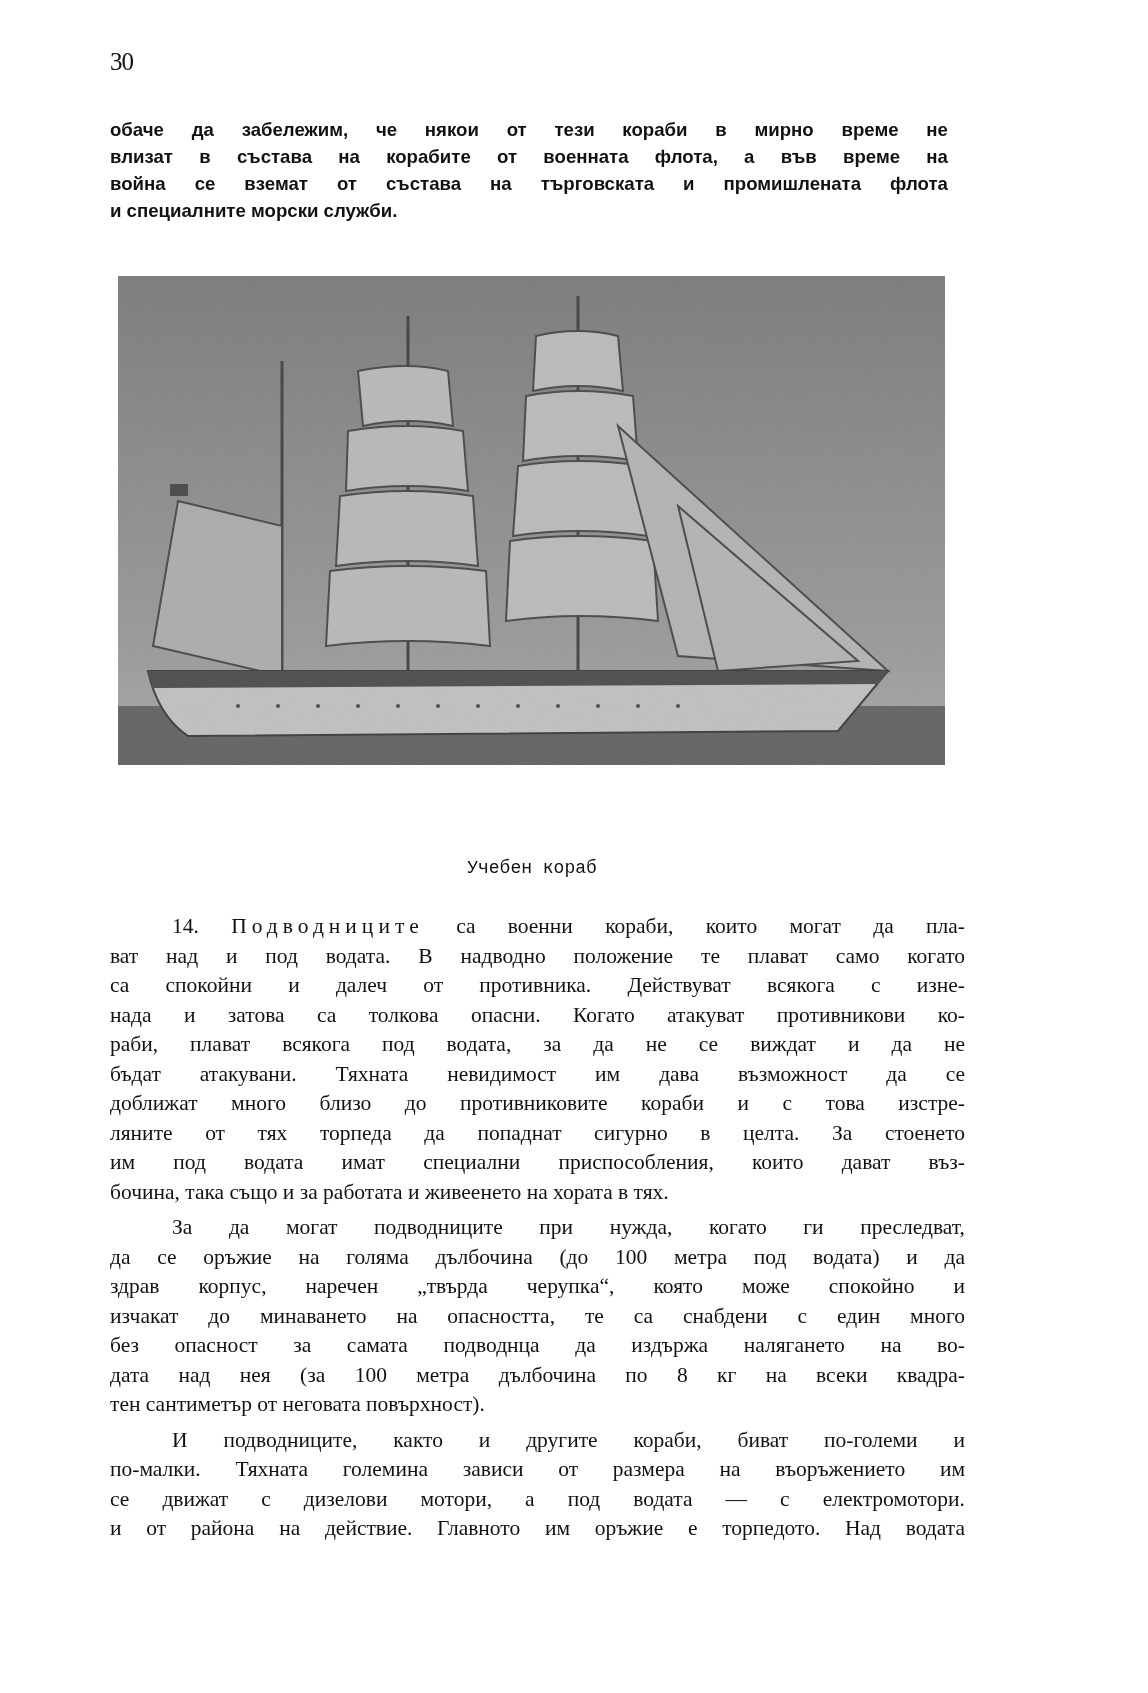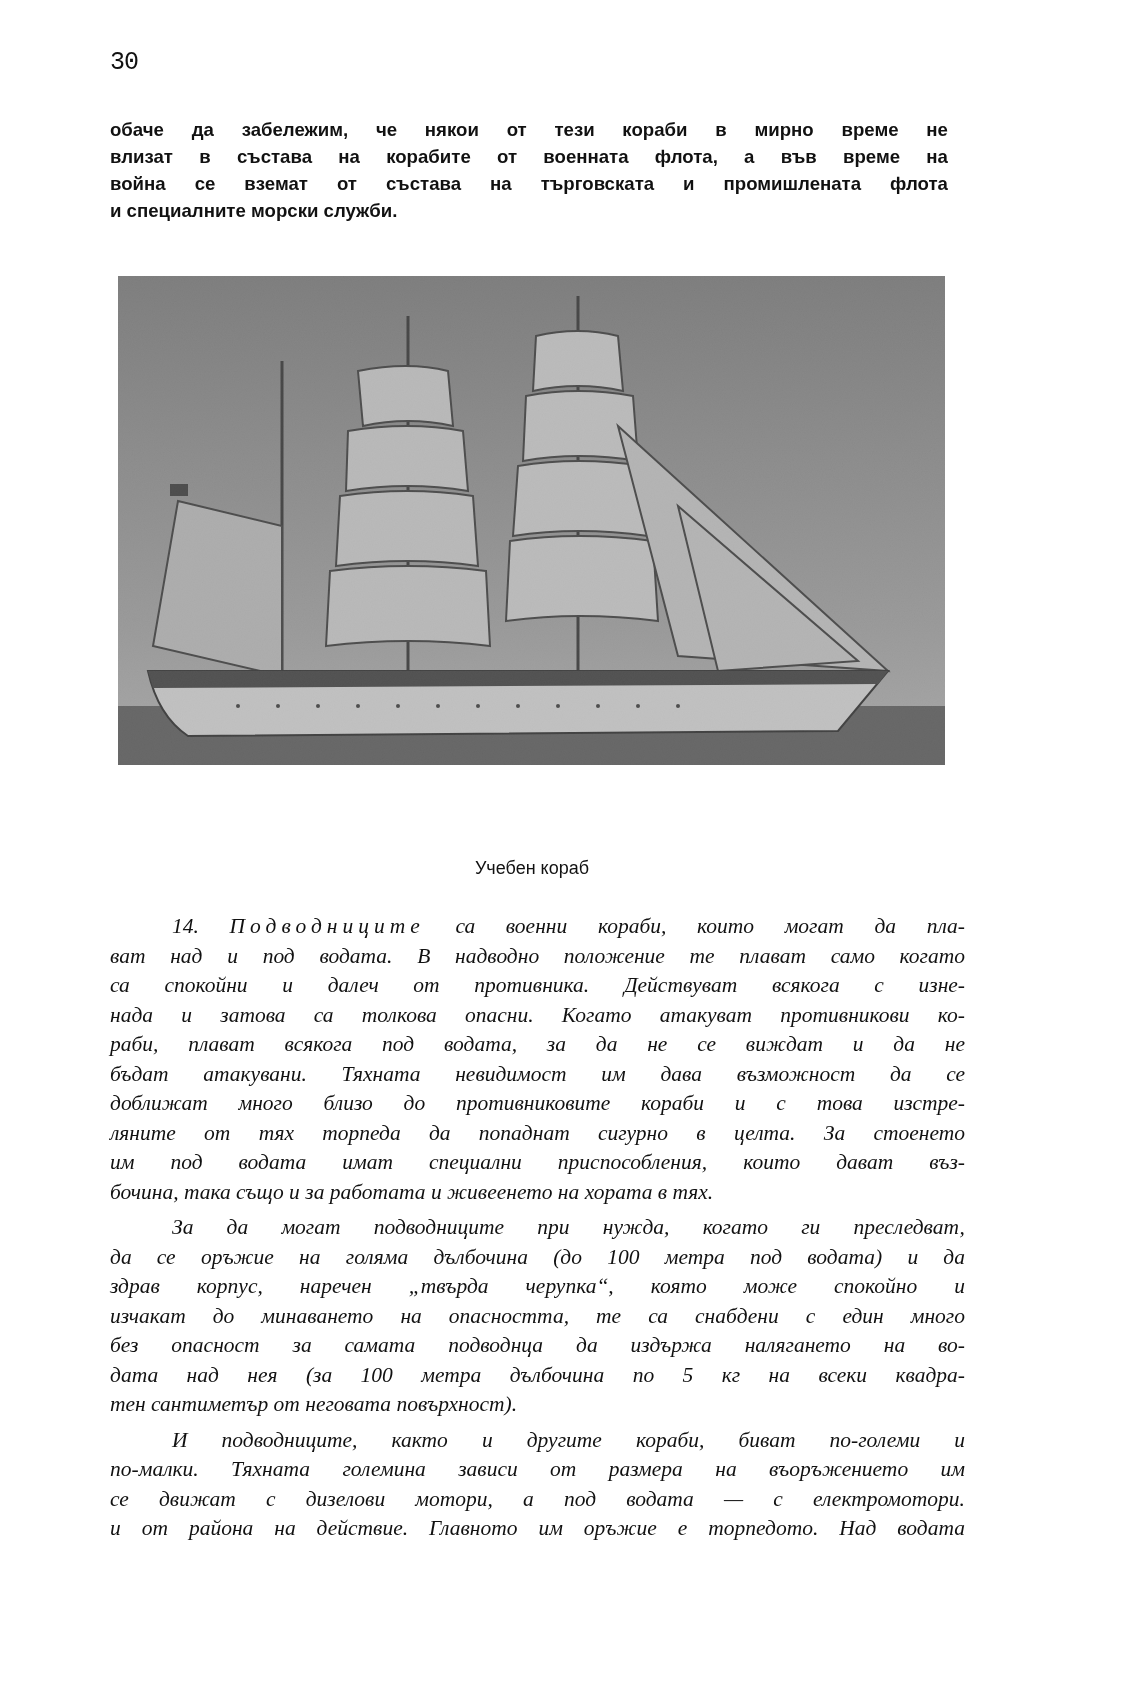--- a/index.html
+++ b/index.html
@@ -1,32 +1,32 @@
 <!DOCTYPE html>
 <html><head>
 <meta charset="utf-8">
 <style>
   html, body { margin: 0; padding: 0; background: #ffffff; }
   body { width: 1148px; height: 1693px; position: relative; overflow: hidden;
          font-family: "Liberation Serif", "DejaVu Serif", serif; color: #111; }
   .page-number { position: absolute; left: 110px; top: 48px; font-size: 25px;
-                 font-family: Liberation Mono, monospace; letter-spacing: -1px; }
+                 font-family: Liberation Serif, serif; letter-spacing: -1px; }
   .para-block { position: absolute; left: 110px; width: 855px; }
   .line { display: block; white-space: nowrap; text-align: justify; text-align-last: justify;
           font-size: 21.5px; line-height: 29.5px; height: 29.5px; }
   .line.last { text-align-last: left; }
   .intro .line { font-family: "Liberation Sans", "DejaVu Sans", sans-serif; font-weight: bold;
                  font-size: 19px; line-height: 27px; height: 27px; transform: scaleX(0.98); transform-origin: left; }
   .indent { padding-left: 62px; }
   .spaced { letter-spacing: 5px; }
   .photo { position: absolute; left: 118px; top: 276px; width: 827px; height: 489px;
            background: #8a8a8a; overflow: hidden; }
   .photo svg { display: block; }
   .caption { position: absolute; left: 0; width: 1064px; top: 858px; text-align: center;
-             font-size: 18px; font-family: Liberation Sans, sans-serif; }
+             font-size: 18px; font-family: Liberation Mono, monospace; }
 </style>
 </head>
 <body>
 
 <div class="page-number">30</div>
 
 <div class="para-block intro" style="top:116px;">
   <span class="line">обаче  да  забележим,  че  някои  от  тези кораби в мирно време не</span>
   <span class="line">влизат  в  състава  на  корабите от военната  флота,  а във време  на</span>
   <span class="line">война  се  вземат  от  състава  на  търговската  и  промишлената  флота</span>
@@ -95,21 +95,21 @@
       <circle cx="480" cy="430" r="2"></circle>
         <circle cx="520" cy="430" r="2"></circle>
         <circle cx="560" cy="430" r="2"></circle>
     </g>
     <rect width="827" height="489" fill="#888" filter="url(#grain)" opacity="0.35"></rect>
   </svg>
 </div>
 
 <div class="caption">Учебен  кораб</div>
 
-<div class="para-block" style="top:912px;font-style:italic;">
+<div class="para-block" style="top:912px;">
   <span class="line indent">
     <span>14.</span>
     <span class="spaced">Подводниците</span>
     <span>са  военни  кораби,  които  могат  да  пла-</span>
   </span>
   <span class="line">ват  над  и  под  водата.  В  надводно  положение  те плават само когато</span>
   <span class="line">са  спокойни  и  далеч   от   противника.   Действуват   всякога  с  изне-</span>
   <span class="line">нада  и  затова  са  толкова  опасни.  Когато  атакуват  противникови  ко-</span>
   <span class="line">раби,  плават  всякога  под  водата,  за  да  не  се  виждат  и  да  не</span>
   <span class="line">бъдат  атакувани.  Тяхната  невидимост  им  дава  възможност  да  се</span>
@@ -117,21 +117,21 @@
   <span class="line">ляните  от  тях  торпеда  да  попаднат  сигурно  в  целта.  За  стоенето</span>
   <span class="line">им   под   водата   имат  специални  приспособления,  които  дават  въз-</span>
   <span class="line last">бочина,  така  също  и  за  работата  и  живеенето  на  хората  в  тях.</span>
 
   <div style="height:6px"></div>
   <span class="line indent">За  да  могат  подводниците  при  нужда,  когато  ги  преследват,</span>
   <span class="line">да  се  оръжие  на  голяма  дълбочина  (до  100  метра  под  водата)  и  да</span>
   <span class="line">здрав  корпус,  наречен  „твърда  черупка“,  която  може  спокойно  и</span>
   <span class="line">изчакат  до  минаването  на  опасността,  те  са  снабдени  с  един  много</span>
   <span class="line">без  опасност  за  самата  подводнца  да  издържа  налягането  на  во-</span>
-  <span class="line">дата  над  нея  (за  100  метра  дълбочина  по  5  кг  на  всеки  квадра-</span>
+  <span class="line">дата  над  нея  (за  100  метра  дълбочина  по  8  кг  на  всеки  квадра-</span>
   <span class="line last">тен  сантиметър  от  неговата  повърхност).</span>
 
   <div style="height:6px"></div>
   <span class="line indent">И  подводниците,  както  и  другите  кораби,  биват  по-големи  и</span>
   <span class="line">по-малки.  Тяхната  големина  зависи  от  размера  на  въоръжението им</span>
   <span class="line">се  движат  с  дизелови  мотори,  а  под  водата  —  с  електромотори.</span>
   <span class="line">и от района на действие.  Главното им оръжие е торпедото.  Над  водата</span>
 </div>
 
 </body></html>

